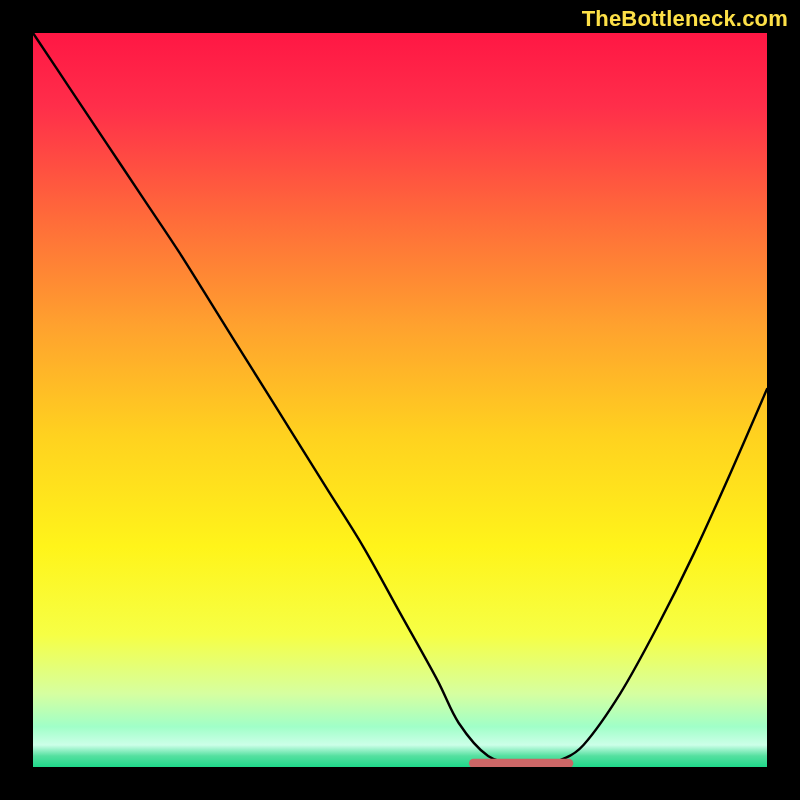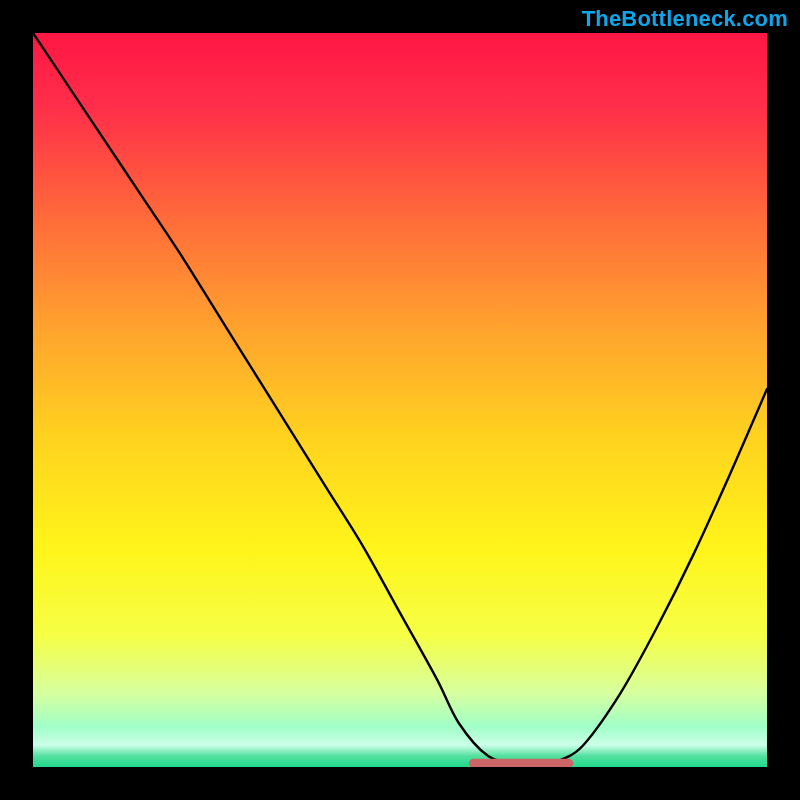--- a/index.html
+++ b/index.html
@@ -38,21 +38,21 @@
     top: 0;
     width: 100%;
     height: 100%;
   }
   .watermark {
     position: absolute;
     top: 6px;
     right: 12px;
     font-size: 22px;
     font-weight: 600;
-    color: #0ea5e9;
+    color: #fde047;
     letter-spacing: 0.2px;
   }
 </style>
 </head>
 <body>
 
 <div class="frame">
 
   <div class="watermark">TheBottleneck.com</div>
 

